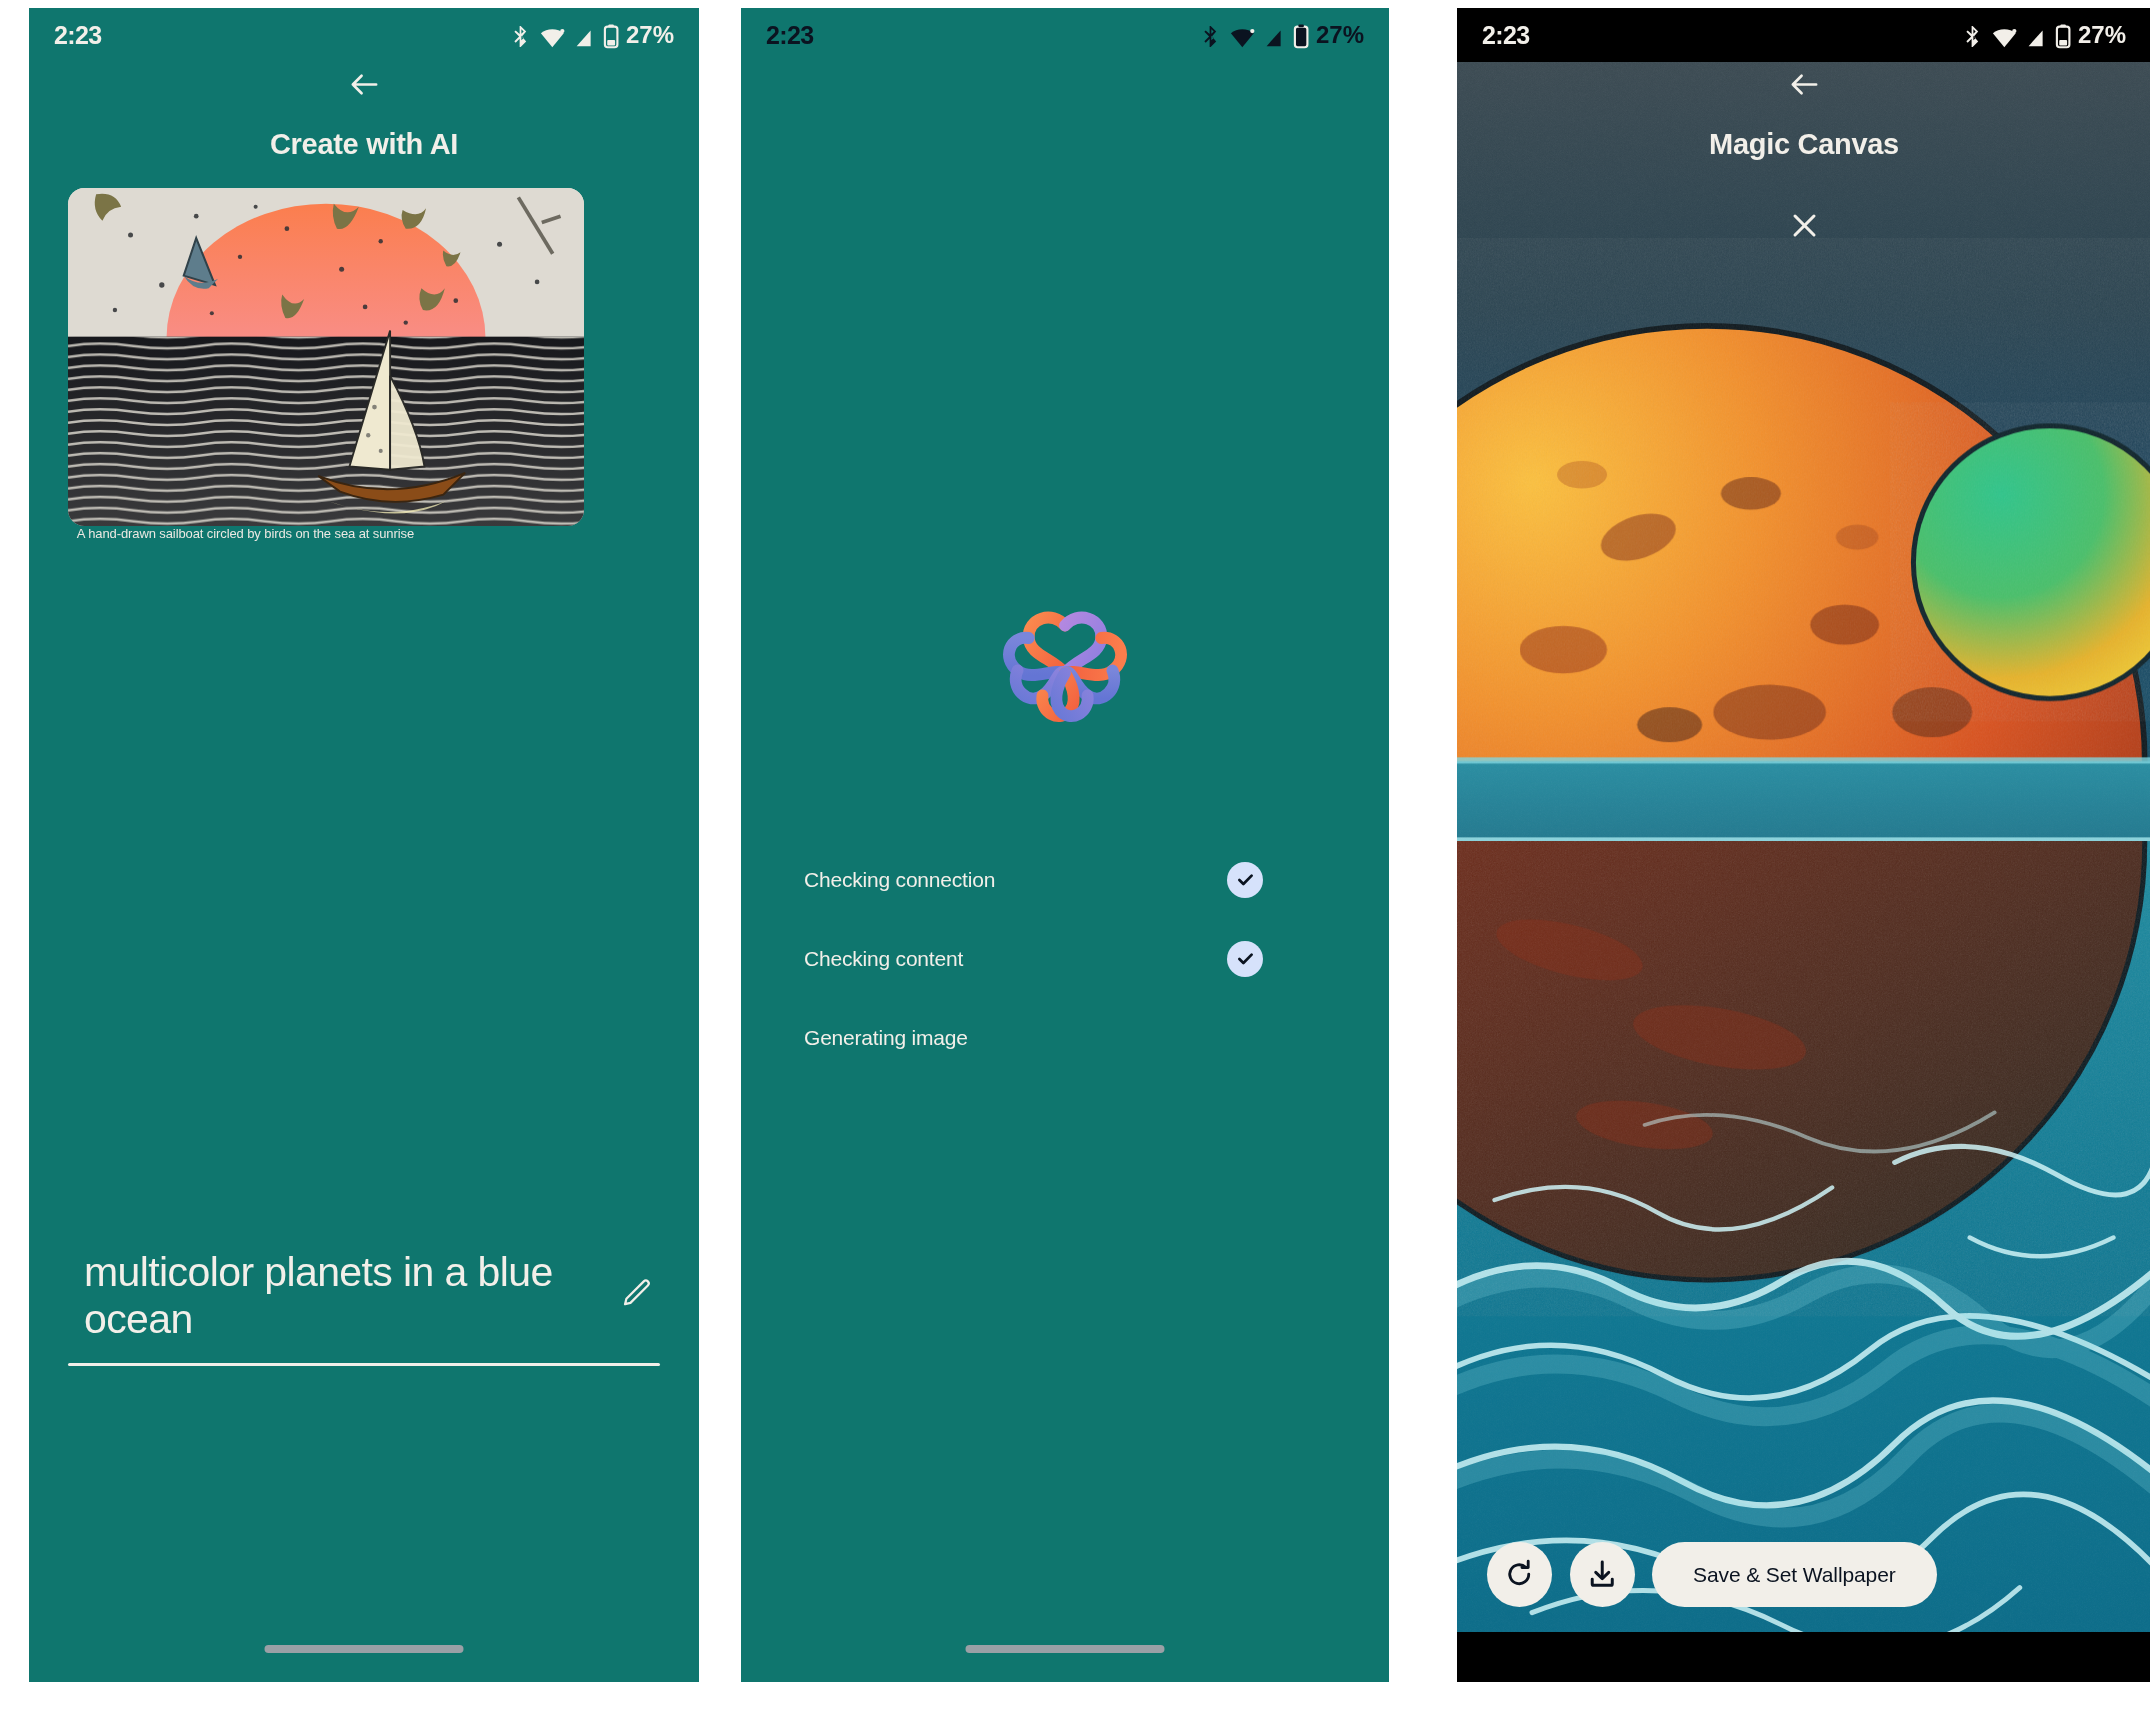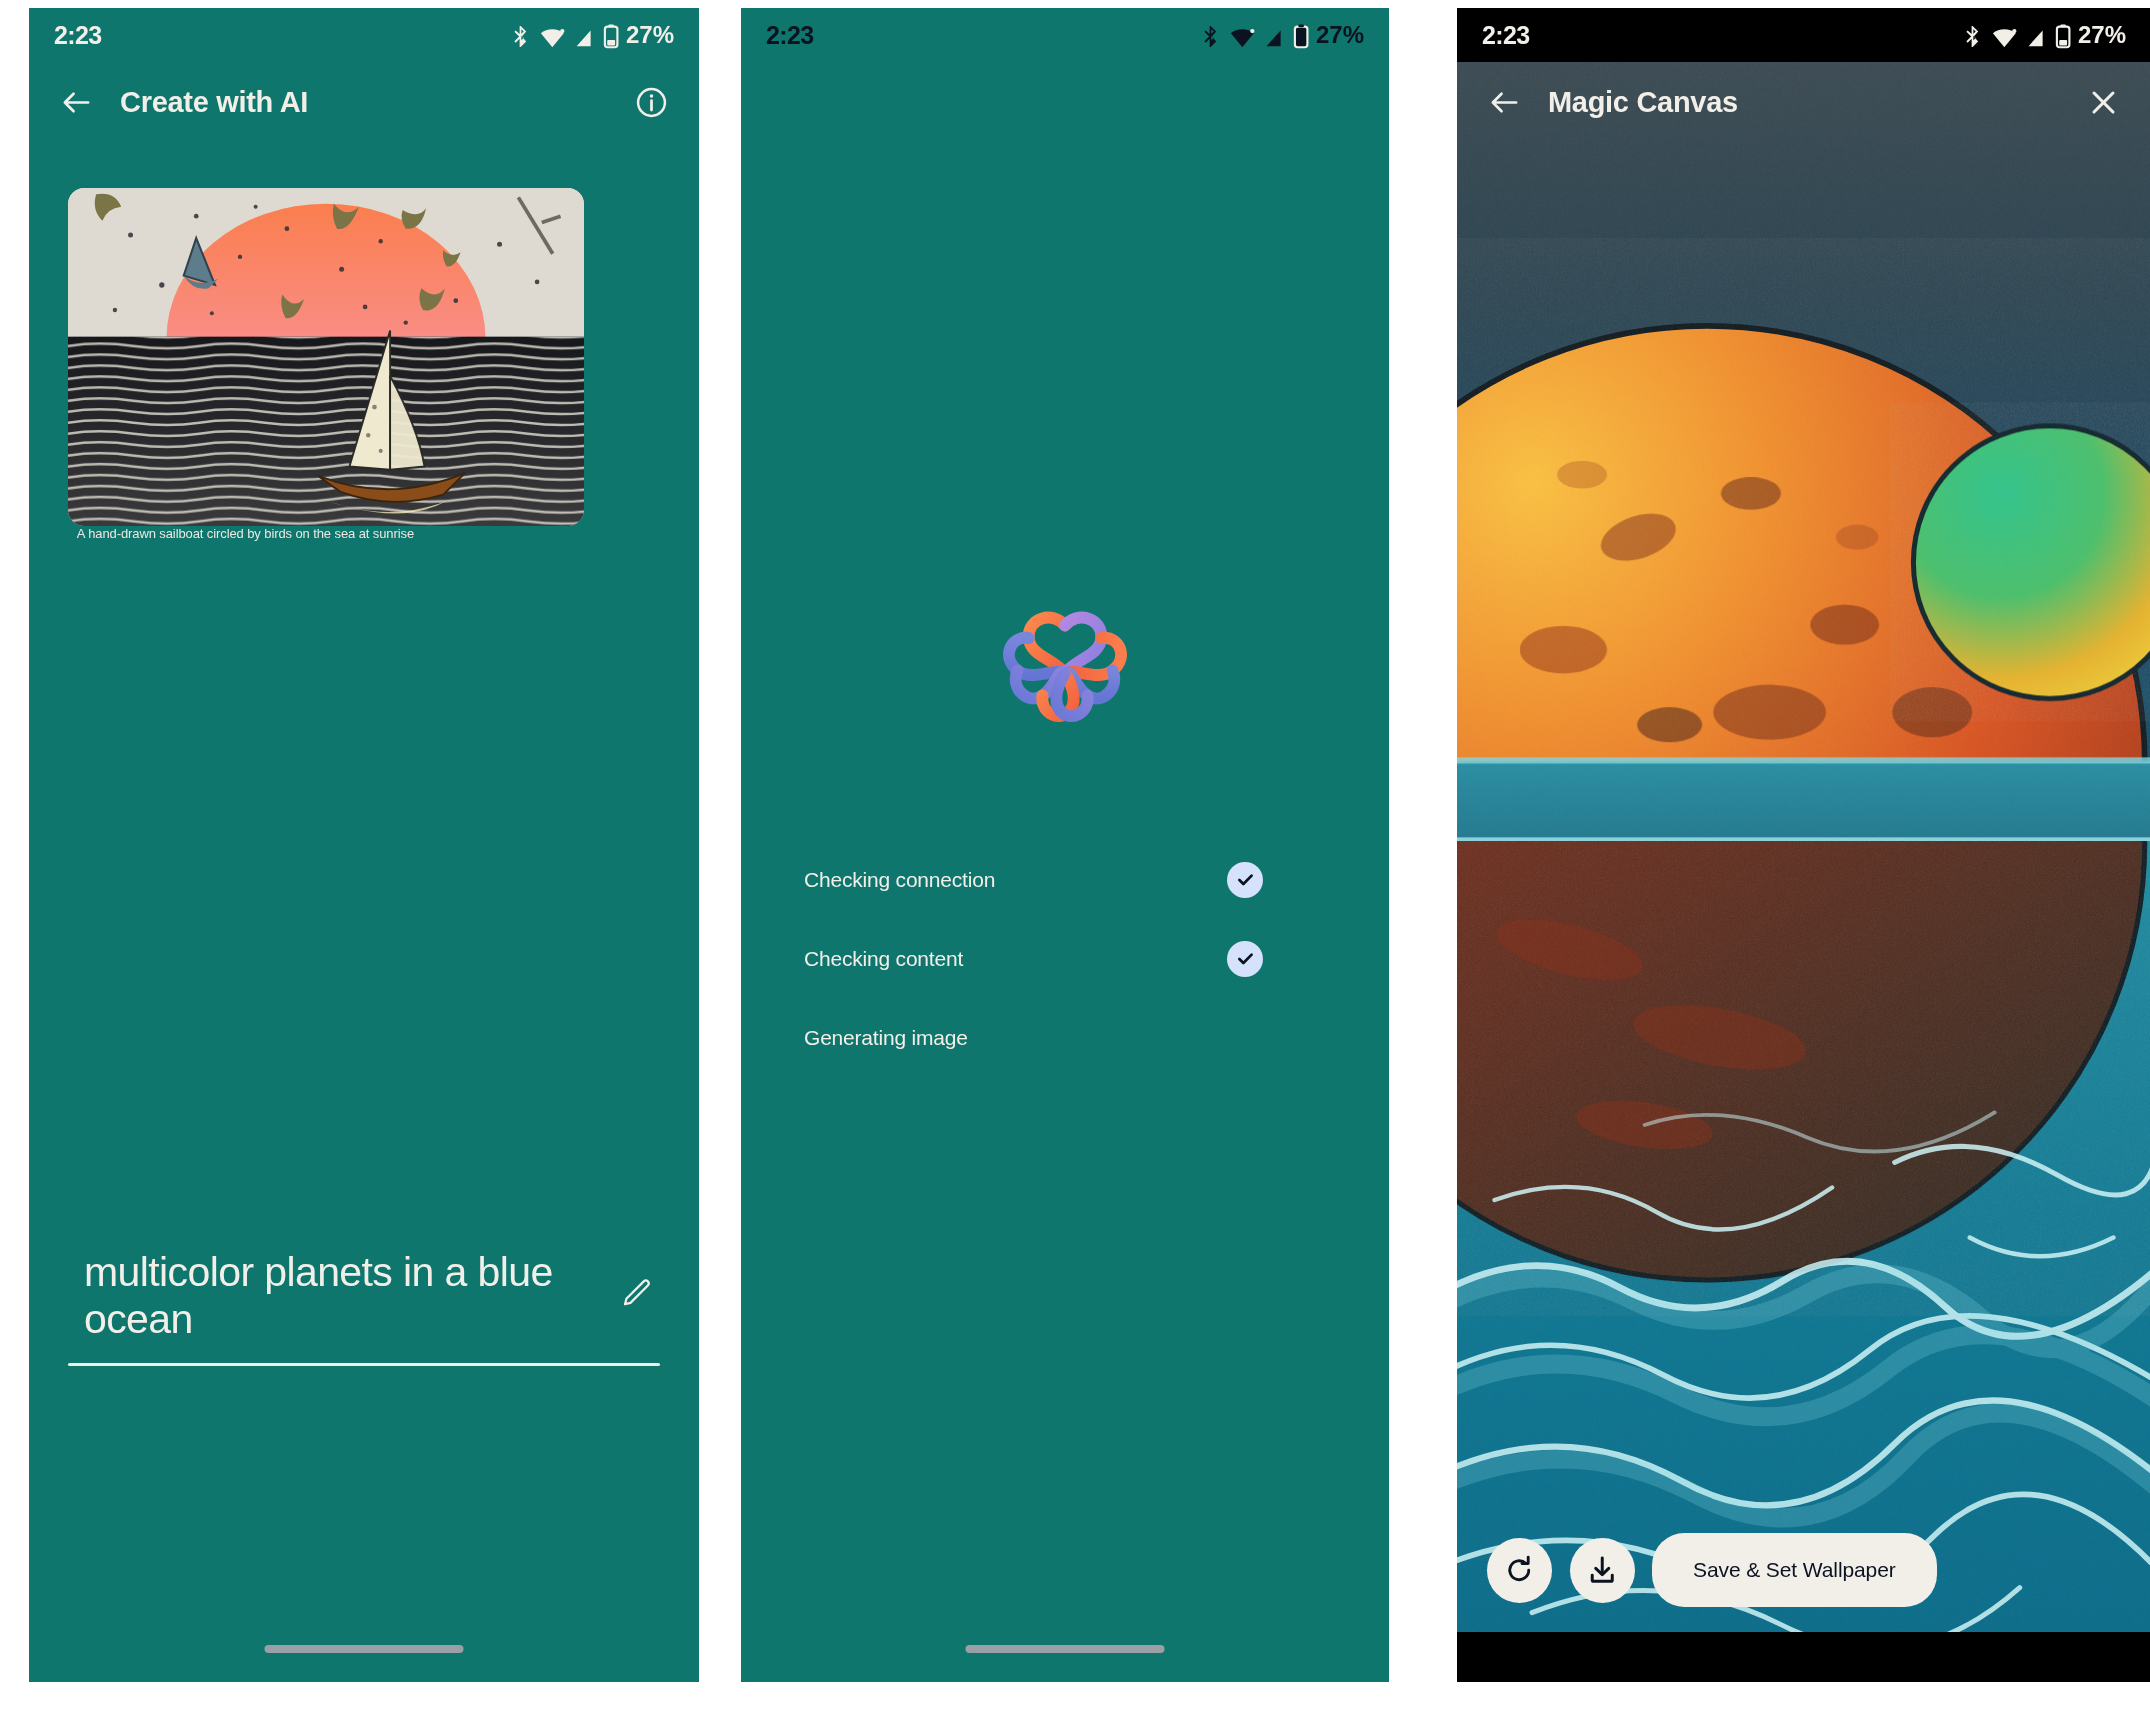--- a/index.html
+++ b/index.html
@@ -24,21 +24,21 @@
   .sb-time{ font-size:25px; font-weight:700; color:#f2efe9; letter-spacing:-0.6px; }
   .sb-right{ display:flex; align-items:flex-end; gap:8.8px; }
   .sb-right svg{ display:block; }
   .sb-batt{ font-size:24px; font-weight:700; color:#f2efe9; margin-left:-2.5px; }
   .dim .sb-time, .dim .sb-batt{ color:#0b1320; }
   .dim .sb-right svg path,.dim .sb-right svg polygon,.dim .sb-right svg rect{ fill:#0b1320 !important; }
   #panel-3 .statusbar{ background:#000; }
 
   
   .appbar{ position:relative; height:81px; display:flex; align-items:center;
-           padding:0 25px; gap:21px; }
+           padding:0 25px; gap:21px;flex-direction:column; }
   .appbar .title{ font-size:29px; font-weight:700; color:#f2efe9; letter-spacing:-0.3px; }
   .icon-btn{ width:45px; height:45px; display:flex; align-items:center;
              justify-content:center; flex:0 0 auto; }
   .spacer{ flex:1; }
 
   
   .p1-body{ padding:0 39px; }
   .headline{ margin-top:53px; font-size:51px; line-height:1.07; font-weight:700;
              color:#f2efe9; letter-spacing:-0.9px; }
   .thumb-wrap{ margin-top:45px; }
@@ -83,21 +83,21 @@
   .wall svg{ width:100%; height:100%; display:block; }
   #panel-3 .appbar{ position:absolute; left:0; top:54px; width:100%; z-index:3;align-items:center; }
   #panel-3 .appbar .title{ font-size:29px; }
   .p3-navbar{ position:absolute; left:0; bottom:0; width:694px; height:50px;
               background:#000; z-index:3; }
   .p3-actions{ position:absolute; left:30px; bottom:75px; display:flex;
                align-items:center; gap:17.5px; z-index:4; }
   .round-btn{ width:65px; height:65px; border-radius:32.5px; background:#f2efe9;
               display:flex; align-items:center; justify-content:center;
               border:none; cursor:pointer; flex:0 0 auto; }
-  .pill-btn{ height:74px; border-radius:32.5px; background:#f2efe9;
+  .pill-btn{ height:65px; border-radius:32.5px; background:#f2efe9;
              padding:0 41px; display:flex; align-items:center;
              justify-content:center; font-size:21px; font-weight:500;
              color:#0b1320; border:none; cursor:pointer; letter-spacing:-0.1px; }
 </style>
 </head>
 <body>
 
 <div class="stage">
 
   <div class="panel" id="panel-1">

